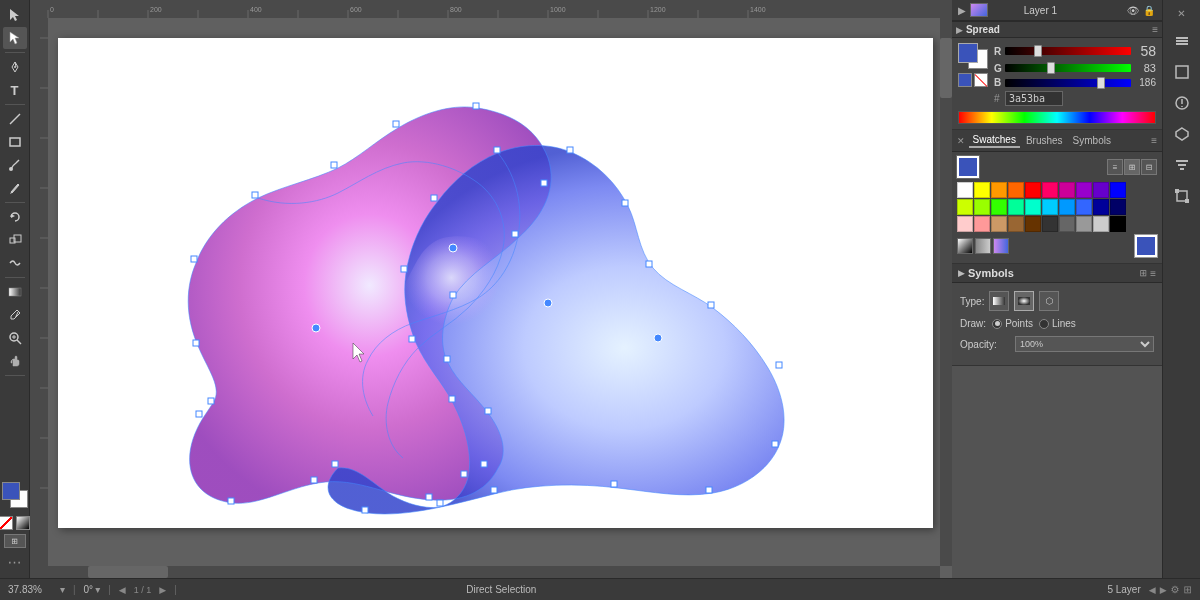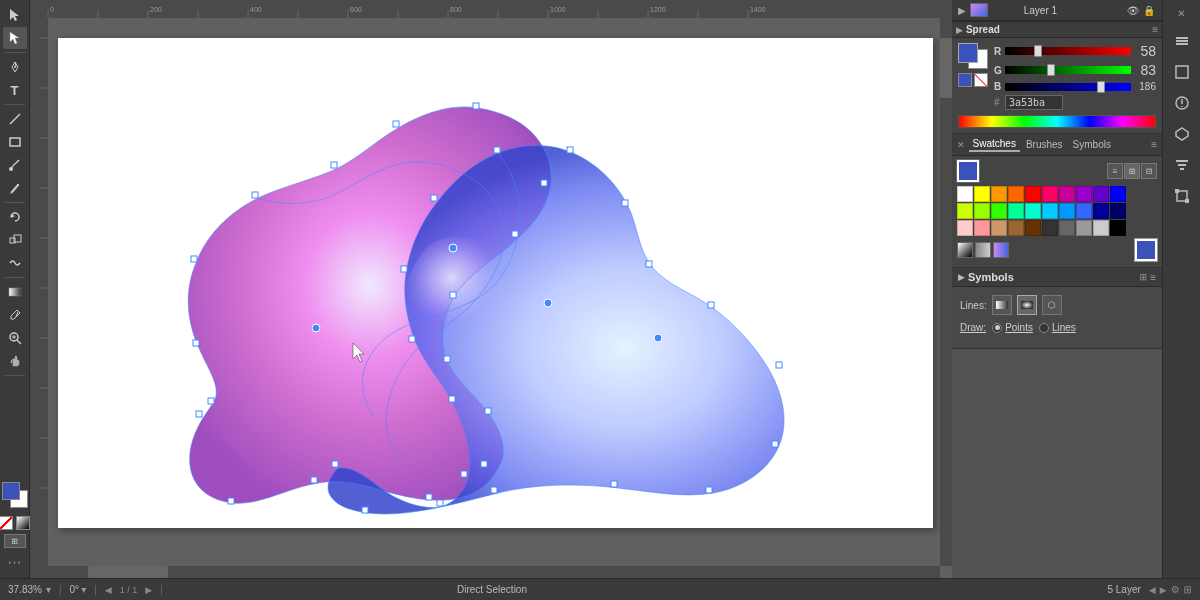--- a/index.html
+++ b/index.html
@@ -489,21 +489,21 @@
                     <div style="position:absolute;top:-2px;left:23%;width:8px;height:12px;background:#ddd;border:1px solid #888;border-radius:1px;"></div>
                   </div>
                   <span style="font-size:14px;color:#ccc;width:22px;text-align:right;">58</span>
                 </div>
 
                 <div style="display:flex;align-items:center;gap:3px;margin-bottom:3px;">
                   <span style="font-size:10px;color:#ccc;width:8px;font-weight:bold;">G</span>
                   <div style="flex:1;height:8px;border-radius:1px;background:linear-gradient(to right,#000,#00ff00);position:relative;cursor:pointer;">
                     <div style="position:absolute;top:-2px;left:33%;width:8px;height:12px;background:#ddd;border:1px solid #888;border-radius:1px;"></div>
                   </div>
-                  <span style="font-size:14px;color:#ccc;width:22px;text-align:right;">83</span>
+                  <span style="font-size:11px;color:#ccc;width:22px;text-align:right;">83</span>
                 </div>
 
                 <div style="display:flex;align-items:center;gap:3px;margin-bottom:3px;">
                   <span style="font-size:10px;color:#ccc;width:8px;font-weight:bold;">B</span>
                   <div style="flex:1;height:8px;border-radius:1px;background:linear-gradient(to right,#000,#0000ff);position:relative;cursor:pointer;">
                     <div style="position:absolute;top:-2px;left:73%;width:8px;height:12px;background:#ddd;border:1px solid #888;border-radius:1px;"></div>
                   </div>
                   <span style="font-size:10px;color:#ccc;width:22px;text-align:right;">186</span>
                 </div>
 
@@ -589,21 +589,21 @@
         <div style="background:#484848;border-bottom:1px solid #333;">
           <div style="display:flex;align-items:center;padding:3px 6px;background:#3c3c3c;border-bottom:1px solid #2a2a2a;gap:3px;">
             <span style="font-size:9px;color:#bbb;cursor:pointer;">▶</span>
             <span style="font-size:11px;font-weight:bold;color:#ddd;flex:1;">Symbols</span>
             <span style="font-size:9px;color:#999;cursor:pointer;">⊞</span>
             <span style="font-size:10px;color:#999;cursor:pointer;">≡</span>
           </div>
           <div style="padding:8px 8px;">
 
             <div style="display:flex;align-items:center;gap:5px;margin-bottom:7px;">
-              <span style="font-size:10px;color:#ccc;">Lines:</span>
+              <span style="font-size:10px;color:#ccc;">Type:</span>
               <div style="width:20px;height:20px;background:#555;border:1px solid #777;cursor:pointer;display:flex;align-items:center;justify-content:center;">
                 <svg width="14" height="14" viewBox="0 0 14 14">
                     <defs>
                       <linearGradient id="lt" x1="0%" y1="0%" x2="100%" y2="0%">
                         <stop offset="0%" style="stop-color:#fff"></stop>
                         <stop offset="100%" style="stop-color:#333"></stop>
                       </linearGradient>
                     </defs>
                     <rect x="1" y="3" width="12" height="8" fill="url(#lt)"></rect>
                   </svg>
@@ -615,35 +615,41 @@
                         <stop offset="0%" style="stop-color:#fff"></stop>
                         <stop offset="100%" style="stop-color:#333"></stop>
                       </radialGradient>
                     </defs>
                     <rect x="1" y="3" width="12" height="8" fill="url(#rt)"></rect>
                   </svg>
               </div>
               <div style="width:20px;height:20px;background:#555;border:1px solid #777;cursor:pointer;display:flex;align-items:center;justify-content:center;font-size:9px;color:#ccc;">⬡</div>
             </div>
 
-            <div style="display:flex;align-items:center;gap:6px;margin-bottom:7px;text-decoration:underline;">
+            <div style="display:flex;align-items:center;gap:6px;margin-bottom:7px;">
               <span style="font-size:10px;color:#ccc;">Draw:</span>
               <div style="display:flex;align-items:center;gap:3px;">
                 <div style="width:10px;height:10px;border-radius:50%;border:1px solid #888;background:#333;cursor:pointer;display:flex;align-items:center;justify-content:center;">
                   <div style="width:5px;height:5px;border-radius:50%;background:#ccc;"></div>
                 </div>
                 <span style="font-size:10px;color:#ccc;">Points</span>
               </div>
               <div style="display:flex;align-items:center;gap:3px;">
                 <div style="width:10px;height:10px;border-radius:50%;border:1px solid #888;background:#333;cursor:pointer;"></div>
                 <span style="font-size:10px;color:#ccc;">Lines</span>
               </div>
             </div>
 
 
+            <div style="display:flex;align-items:center;gap:5px;margin-bottom:5px;">
+              <span style="font-size:10px;color:#ccc;width:50px;">Opacity:</span>
+              <select style="flex:1;height:16px;background:#555;border:1px solid #777;color:#ccc;font-size:9px;cursor:pointer;">
+                <option>100%</option>
+              </select>
+            </div>
 
           </div>
         </div>
 
       </div>
 
       <div class="far-right-panel">
         <div style="width:28px;height:14px;display:flex;align-items:center;justify-content:center;font-size:10px;color:#999;cursor:pointer;margin-bottom:4px;">✕</div>
         <div class="right-panel-btn">
           <svg width="16" height="16" viewBox="0 0 16 16">
@@ -680,21 +686,21 @@
               <rect x="3" y="3" width="10" height="10" stroke="#bbb" stroke-width="1.5" fill="none"></rect>
               <rect x="1" y="1" width="4" height="4" fill="#bbb"></rect>
               <rect x="11" y="11" width="4" height="4" fill="#bbb"></rect>
             </svg>
         </div>
       </div>
     </div>
   </div>
 
   <div class="status-bar">
-    <div style="display:flex;align-items:center;gap:4px;">
+    <div style="display:flex;align-items:center;gap:18px;">
       <span>37.83%</span>
       <span style="cursor:pointer;color:#999;">▾</span>
     </div>
     <span style="color:#666;">|</span>
     <div style="display:flex;align-items:center;gap:2px;">
       <span>0°</span>
       <span style="cursor:pointer;color:#999;">▾</span>
     </div>
     <span style="color:#666;">|</span>
     <span style="font-size:9px;color:#888;">◀</span>

